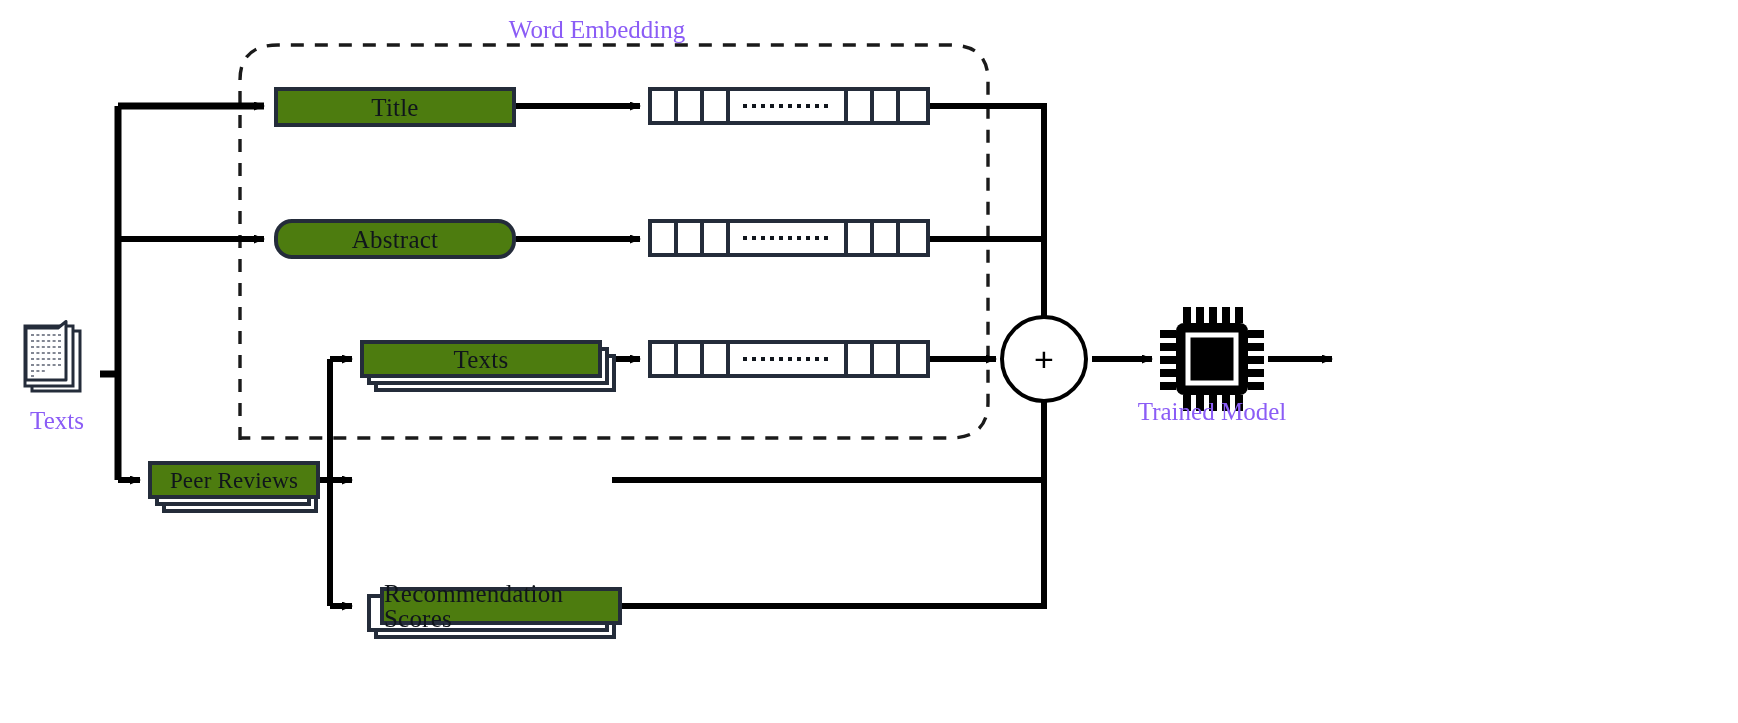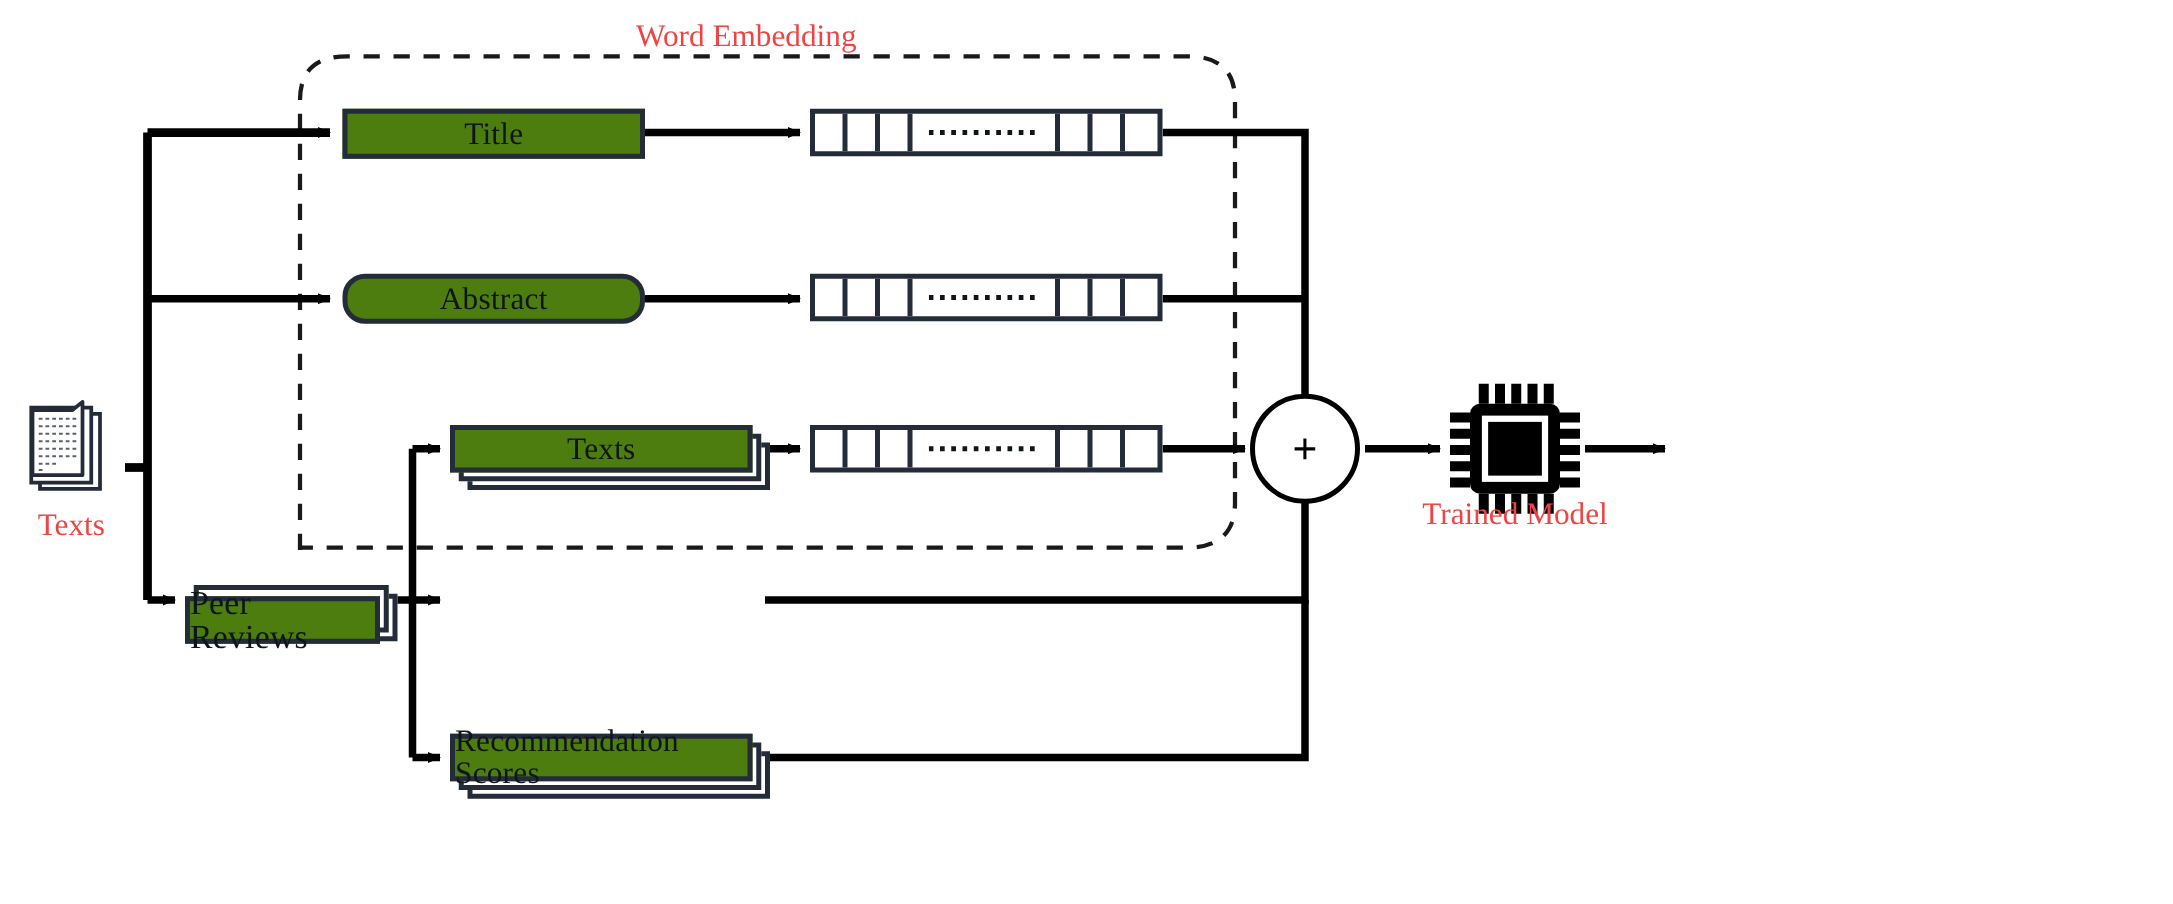--- a/index.html
+++ b/index.html
@@ -42,21 +42,21 @@
     box-sizing:border-box;
     background:#ffffff;
     border:4px solid #242c3a;
   }
   .stackwrap .node{position:absolute;left:0;top:0;}
 
   
   .caption{
     position:absolute;
     font-size:25px;
-    color:#ef4444;
+    color:#8b5cf6;
     white-space:nowrap;
     z-index:7;
   }
   .caption.center{transform:translateX(-50%);}
 
   
   .vector{
     position:absolute;
     box-sizing:border-box;
     border:4px solid #242c3a;
@@ -198,30 +198,30 @@
     <div class="shadow" style="left:14px;top:14px;width:242px;height:38px;"></div>
     <div class="shadow" style="left:7px;top:7px;width:242px;height:38px;"></div>
     <div class="node" style="width:242px;height:38px;">
       <span>Texts</span>
     </div>
   </div>
 
   <div class="stackwrap" style="left:148px;top:461px;width:180px;height:52px;">
     <div class="shadow" style="left:14px;top:14px;width:156px;height:38px;"></div>
     <div class="shadow" style="left:7px;top:7px;width:156px;height:38px;"></div>
-    <div class="node" style="width:156px;height:38px;font-size:27px;margin-top:16px;">
+    <div class="node" style="width:172px;height:38px;font-size:23px;">
       <span>Peer Reviews</span>
     </div>
   </div>
 
 
   <div class="stackwrap" style="left:360px;top:587px;width:266px;height:52px;">
     <div class="shadow" style="left:14px;top:14px;width:242px;height:38px;"></div>
     <div class="shadow" style="left:7px;top:7px;width:242px;height:38px;"></div>
-    <div class="node" style="width:242px;height:38px;">
+    <div class="node" style="width:242px;height:38px;margin-left:20px;">
       <span>Recommendation Scores</span>
     </div>
   </div>
 
   <div class="vector" style="left:648px;top:87px;width:282px;height:38px;">
     <div class="cell" style="width:26px;"></div>
     <div class="cell" style="width:26px;"></div>
     <div class="cell" style="width:26px;"></div>
     <div class="cell gap" style="flex:1;">
       <span class="dots"></span>

